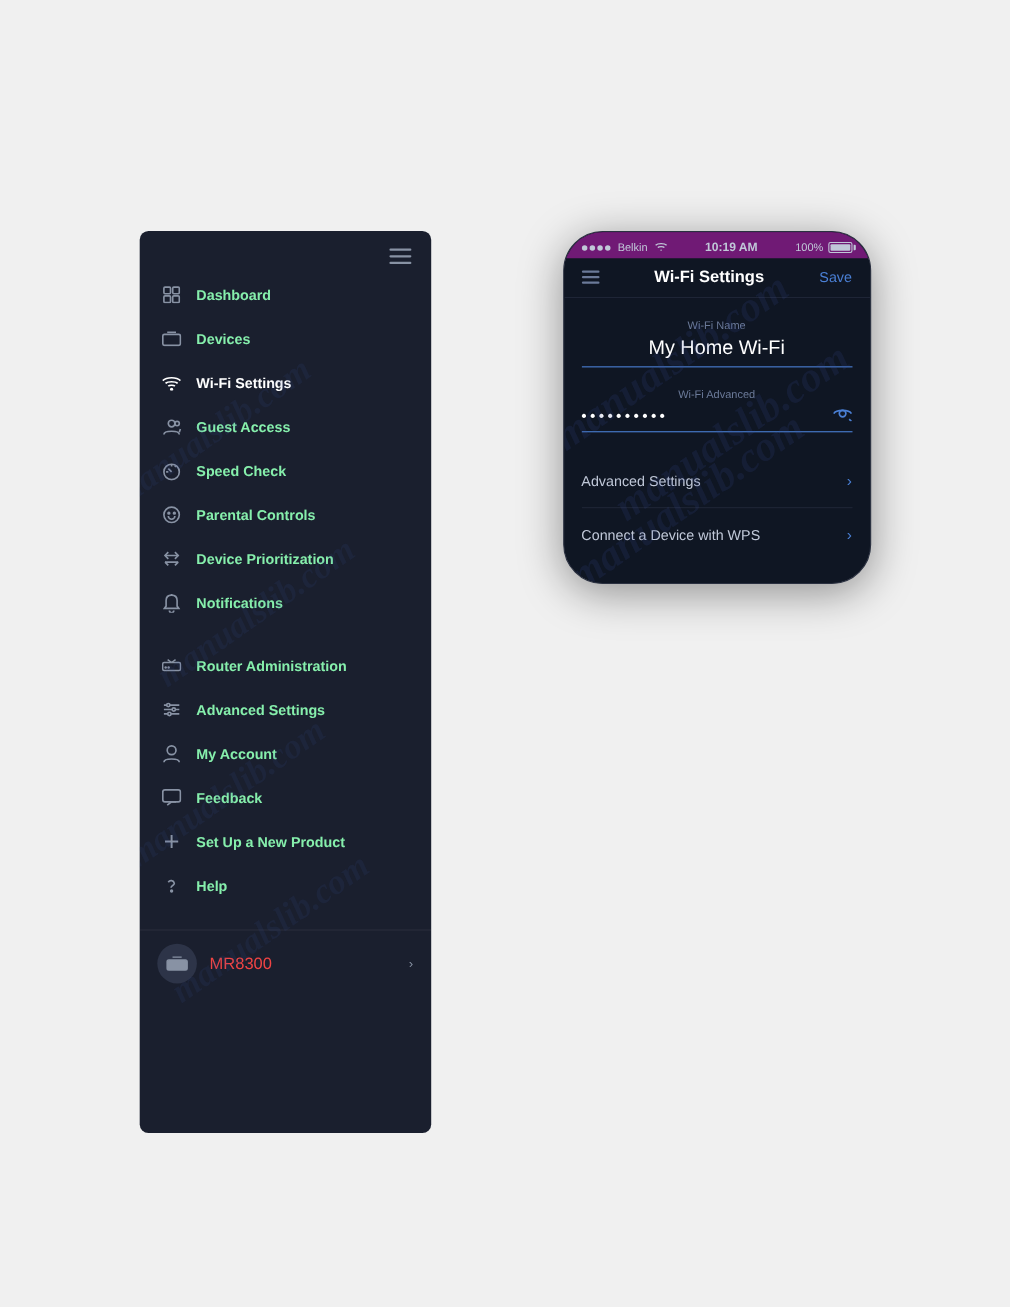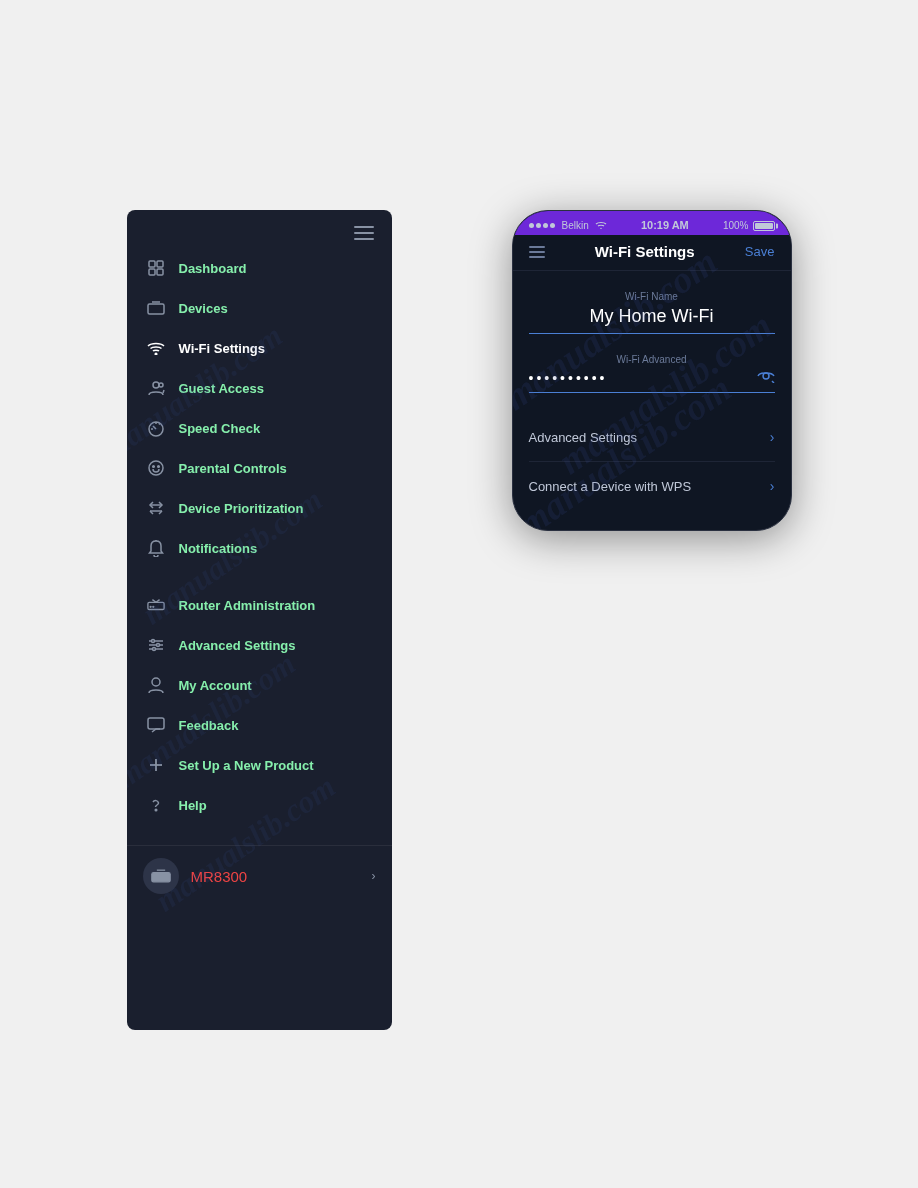--- a/index.html
+++ b/index.html
@@ -133,24 +133,24 @@
     .phone-mockup {
       width: 280px;
       background: #0f1623;
       border-radius: 36px;
       overflow: hidden;
       box-shadow: 0 8px 40px rgba(0,0,0,0.4);
       border: 1px solid #2a3040;
     }
 
     .phone-status-bar {
-      background: #6d28d9;
+      background: #701a75;
       display: flex;
       justify-content: space-between;
-      align-items: flex-end;
+      align-items: center;
       padding: 8px 16px 4px;
       font-size: 10px;
       color: #c0c8d8;
     }
 
     .status-left {
       display: flex;
       align-items: center;
       gap: 3px;
     }

